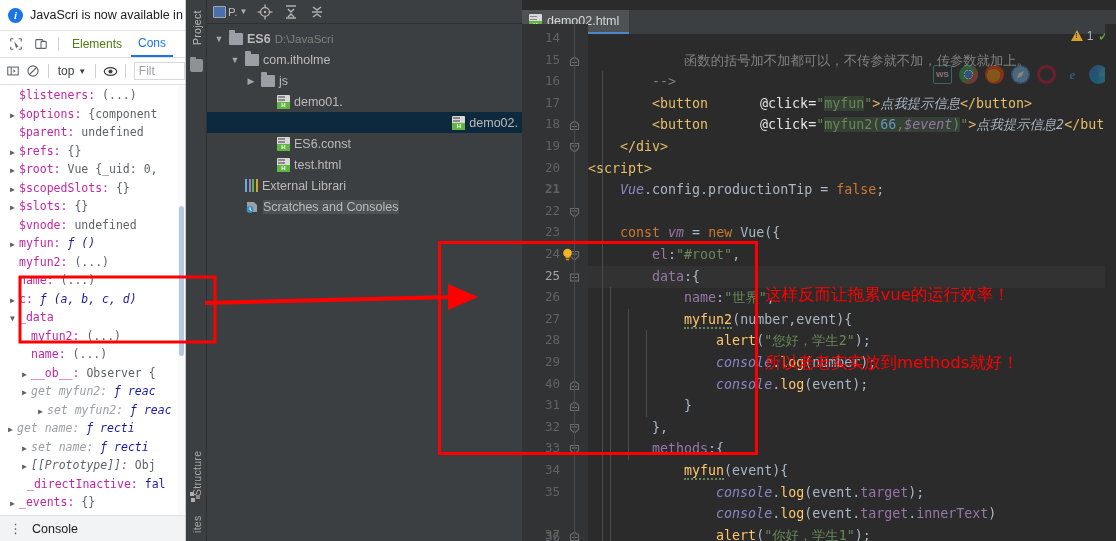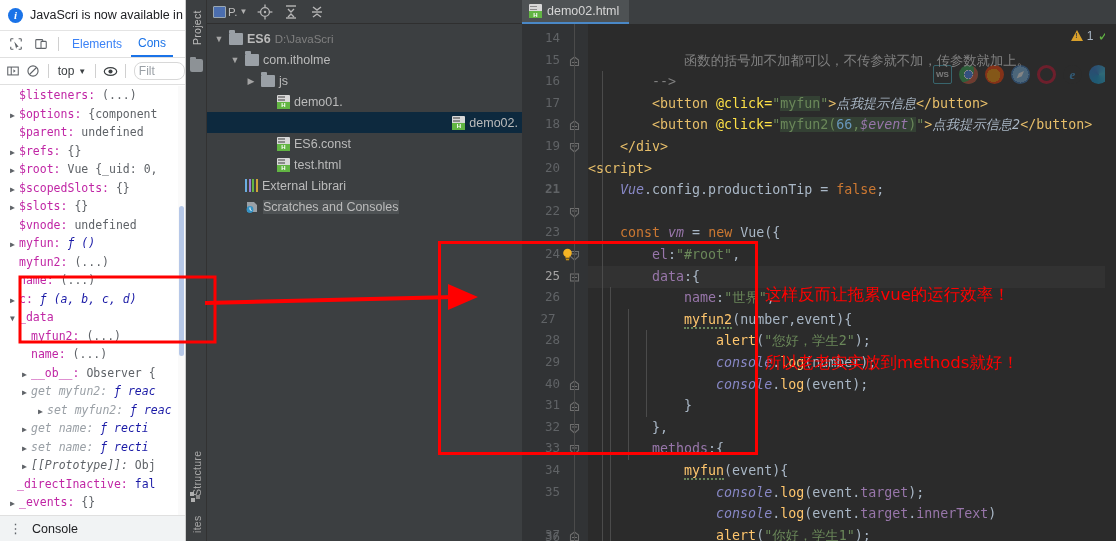--- a/index.html
+++ b/index.html
@@ -36,33 +36,33 @@
   .dt-tabbar {
     height: 27px; display: flex; align-items: center;
     border-bottom: 1px solid #e0e0e0; background: #fff;
     padding-left: 4px; gap: 2px;
   }
   .dt-icon-btn {
     width: 23px; height: 21px; display: flex; align-items: center; justify-content: center;
   }
   .dt-sep { width: 1px; height: 14px; background: #d0d0d0; margin: 0 4px; }
   .dt-tab {
-    font-size: 12px; color: #3b82f6; padding: 4px 7px 5px; white-space: nowrap;
+    font-size: 12px; color: #4d7c0f; padding: 4px 7px 5px; white-space: nowrap;
   }
   .dt-tab.active { color: #1a73e8; border-bottom: 2px solid #1a73e8; font-weight: 400; }
   .dt-toolbar2 {
     height: 27px; display: flex; align-items: center;
     border-bottom: 1px solid #e0e0e0; background: #fff;
     padding-left: 4px; gap: 1px;
   }
   .dt-ctx {
     font-size: 12px; color: #3c4043; padding: 0 4px; display:flex; align-items:center; gap:4px;
   }
   .dt-filter {
-    font-size: 12px; color: #9aa0a6; border: 1px solid #d8d8d8; border-radius: 8px;
+    font-size: 12px; color: #9aa0a6; border: 1px solid #d8d8d8; border-radius: 0;
     height: 18px; line-height: 17px; padding: 0 4px; margin-left: 3px; width: 60px;
     overflow: hidden; white-space: nowrap;
   }
   .dt-console {
     position: absolute; top: 86px; left: 0; right: 0; bottom: 26px;
     background: #fff; overflow: hidden;
     font-family: "DejaVu Sans Mono", monospace; font-size: 11.5px;
   }
   .dt-row { height: 18.5px; line-height: 18.5px; white-space: nowrap; padding-left: 10px; }
   .dt-arrow { display: inline-block; width: 9px; color: #5f6368; font-size: 8px; }
@@ -172,21 +172,21 @@
         #9a7fd8 3.6px 5.6px, transparent 5.6px 7.2px,
         #62b543 7.2px 9.2px, transparent 9.2px 10.8px,
         #d0a33a 10.8px 13px);
   }
   .scratchico { width: 14px; height: 14px; flex: 0 0 14px; position: relative; }
   .tlabel-dim { color: #808080; font-size: 11.5px; }
   .hl { background: #4e5254; }
 
   
   .editor { position: absolute; left: 336px; top: 0; width: 594px; height: 541px; background: #2b2b2b; }
-  .tabbar { height: 24px; background: #3c3f41; display: flex; align-items: stretch; }
+  .tabbar { height: 24px; background: #3c3f41; display: flex; align-items: stretch; margin-top: 10px; }
   .etab {
     display: flex; align-items: center; gap: 5px; padding: 0 10px 0 7px;
     background: #4e5254; font-size: 12.5px; color: #d6d6d6;
     border-bottom: 2px solid #4a88c7;
   }
   .topright {
     position: absolute; right: 6px; top: 28px; display: flex; align-items: center; gap: 4px;
   }
   .warn-tri { width: 0; height: 0; border-left: 6px solid transparent; border-right: 6px solid transparent; border-bottom: 11px solid #d9a02b; position: relative; }
   .warn-tri::after { content: "!"; position: absolute; left: -1.6px; top: 2px; font: bold 7px "Liberation Sans", sans-serif; color: #3c3f41; }
@@ -224,21 +224,21 @@
     position: absolute; left: 66px; top: 24px; right: 0; bottom: 0;
     font-family: "DejaVu Sans Mono", monospace; font-size: 13.3px;
     overflow: hidden;
   }
   .cline { position: absolute; left: 0; white-space: pre; line-height: 22px; height: 22px; }
   .curline-bg { position: absolute; left: 0; right: 0; height: 22px; background: #323232; }
   .indentguide { position: absolute; width: 1px; background: #4b4b4b; }
 
   .c-cmt { color: #808080; }
   .c-tag { color: #e8bf6a; }
-  .c-attr { color: #fde047; }
+  .c-attr { color: #e5e5e5; margin-left: 44px; }
   .c-str { color: #6a8759; }
   .c-text { color: #a9b7c6; font-style: italic; }
   .c-kw { color: #cc7832; }
   .c-fn { color: #ffc66d; }
   .c-num { color: #6897bb; }
   .c-plain { color: #a9b7c6; }
   .c-field { color: #9876aa; }
   .c-cons { color: #8888c6; font-style: italic; }
   .c-italic { color: #9876aa; font-style: italic; }
   .vhl { background: #344134; }
@@ -328,24 +328,24 @@
         <div class="dt-row" style="padding-left: 10px;"><span class="dt-arrow">▶</span><span class="k-prop">myfun:</span><span class="k-fn"> ƒ ()</span></div>
         <div class="dt-row" style="padding-left: 10px;"><span class="dt-arrow none">▶</span><span class="k-prop">myfun2:</span><span class="k-val"> (...)</span></div>
         <div class="dt-row" style="padding-left: 10px;"><span class="dt-arrow none">▶</span><span class="k-prop">name:</span><span class="k-val"> (...)</span></div>
         <div class="dt-row" style="padding-left: 10px;"><span class="dt-arrow">▶</span><span class="k-prop">c:</span><span class="k-fn"> ƒ (a, b, c, d)</span></div>
         <div class="dt-row" style="padding-left: 10px;"><span class="dt-arrow">▼</span><span class="k-prop">_data</span><span class="k-val"></span></div>
         <div class="dt-row" style="padding-left: 22px;"><span class="dt-arrow none">▶</span><span class="k-prop">myfun2:</span><span class="k-val"> (...)</span></div>
         <div class="dt-row" style="padding-left: 22px;"><span class="dt-arrow none">▶</span><span class="k-prop">name:</span><span class="k-val"> (...)</span></div>
         <div class="dt-row" style="padding-left: 22px;"><span class="dt-arrow">▶</span><span class="k-prop">__ob__:</span><span class="k-val"> Observer {</span></div>
         <div class="dt-row" style="padding-left: 22px;"><span class="dt-arrow">▶</span><span class="k-gs">get myfun2:</span><span class="k-fn"> ƒ reac</span></div>
         <div class="dt-row" style="padding-left: 38px;"><span class="dt-arrow">▶</span><span class="k-gs">set myfun2:</span><span class="k-fn"> ƒ reac</span></div>
-        <div class="dt-row" style="padding-left: 22px;"><span class="dt-arrow">▶</span><span class="k-gs">get name:</span><span class="k-fn"> ƒ recti</span></div>
+        <div class="dt-row" style="padding-left: 8px;"><span class="dt-arrow">▶</span><span class="k-gs">get name:</span><span class="k-fn"> ƒ recti</span></div>
         <div class="dt-row" style="padding-left: 22px;"><span class="dt-arrow">▶</span><span class="k-gs">set name:</span><span class="k-fn"> ƒ recti</span></div>
         <div class="dt-row" style="padding-left: 22px;"><span class="dt-arrow">▶</span><span class="k-proto">[[Prototype]]:</span><span class="k-val"> Obj</span></div>
-        <div class="dt-row" style="padding-left: 8px;"><span class="dt-arrow none">▶</span><span class="k-prop">_directInactive:</span><span class="k-bool"> fal</span></div>
+        <div class="dt-row" style="padding-left: 18px;"><span class="dt-arrow none">▶</span><span class="k-prop">_directInactive:</span><span class="k-bool"> fal</span></div>
         <div class="dt-row" style="padding-left: 10px;"><span class="dt-arrow">▶</span><span class="k-prop">_events:</span><span class="k-val"> {}</span></div>
         <div class="dt-row" style="padding-left: 10px;"><span class="dt-arrow none">▶</span><span class="k-prop">_hasHookEvent:</span><span class="k-bool"> false</span></div>
       </div>
     <div class="dt-scroll">
       <div class="dt-scroll-thumb"></div>
     </div>
 
     <div class="dt-status">
       <div class="dt-kebab">⋮</div>
       <div class="dt-status-label">Console</div>
@@ -490,21 +490,21 @@
           <div class="lineno" style="top: 70.8px;">17</div>
           <div class="lineno" style="top: 92.4px;">18</div>
           <div class="lineno" style="top: 114px;">19</div>
           <div class="lineno" style="top: 135.6px;">20</div>
           <div class="lineno" style="top: 157.2px; font-weight: bold;">21</div>
           <div class="lineno" style="top: 178.8px;">22</div>
           <div class="lineno" style="top: 200.4px;">23</div>
           <div class="lineno" style="top: 222px;">24</div>
           <div class="lineno cur" style="top: 243.6px;">25</div>
           <div class="lineno" style="top: 265.2px;">26</div>
-          <div class="lineno" style="top: 286.8px; text-align: center;">27</div>
+          <div class="lineno" style="top: 286.8px;">27</div>
           <div class="lineno" style="top: 308.4px;">28</div>
           <div class="lineno" style="top: 330px;">29</div>
           <div class="lineno" style="top: 351.6px;">40</div>
           <div class="lineno" style="top: 373.2px;">31</div>
           <div class="lineno" style="top: 394.8px;">32</div>
           <div class="lineno" style="top: 416.4px;">33</div>
           <div class="lineno" style="top: 438px;">34</div>
           <div class="lineno" style="top: 459.6px;">35</div>
           <div class="lineno" style="top: 505px;">36</div>
           <div class="lineno" style="top: 502.8px;">37</div>

